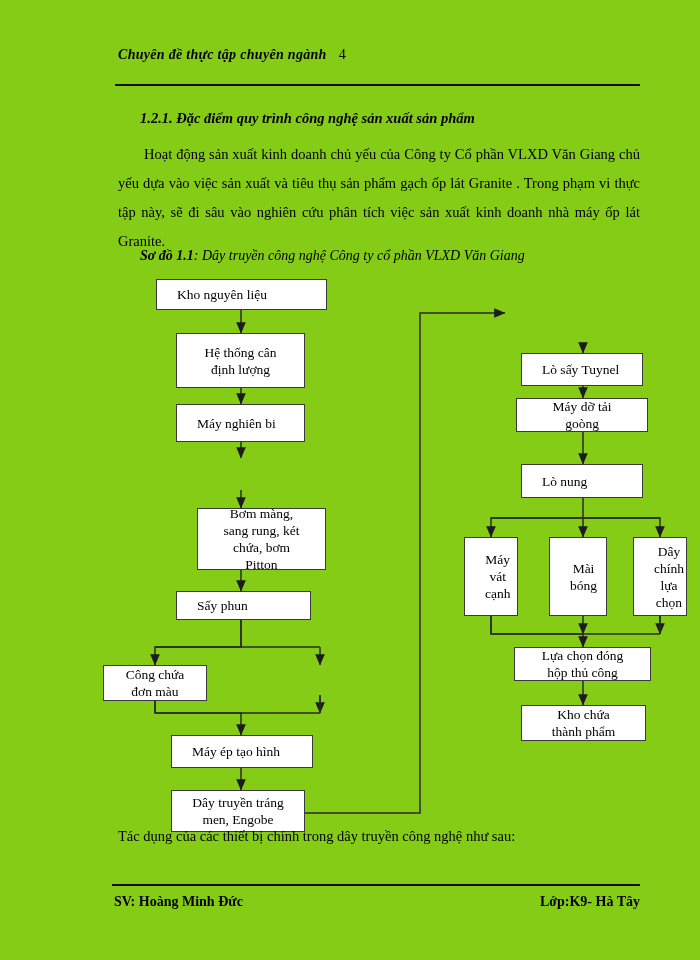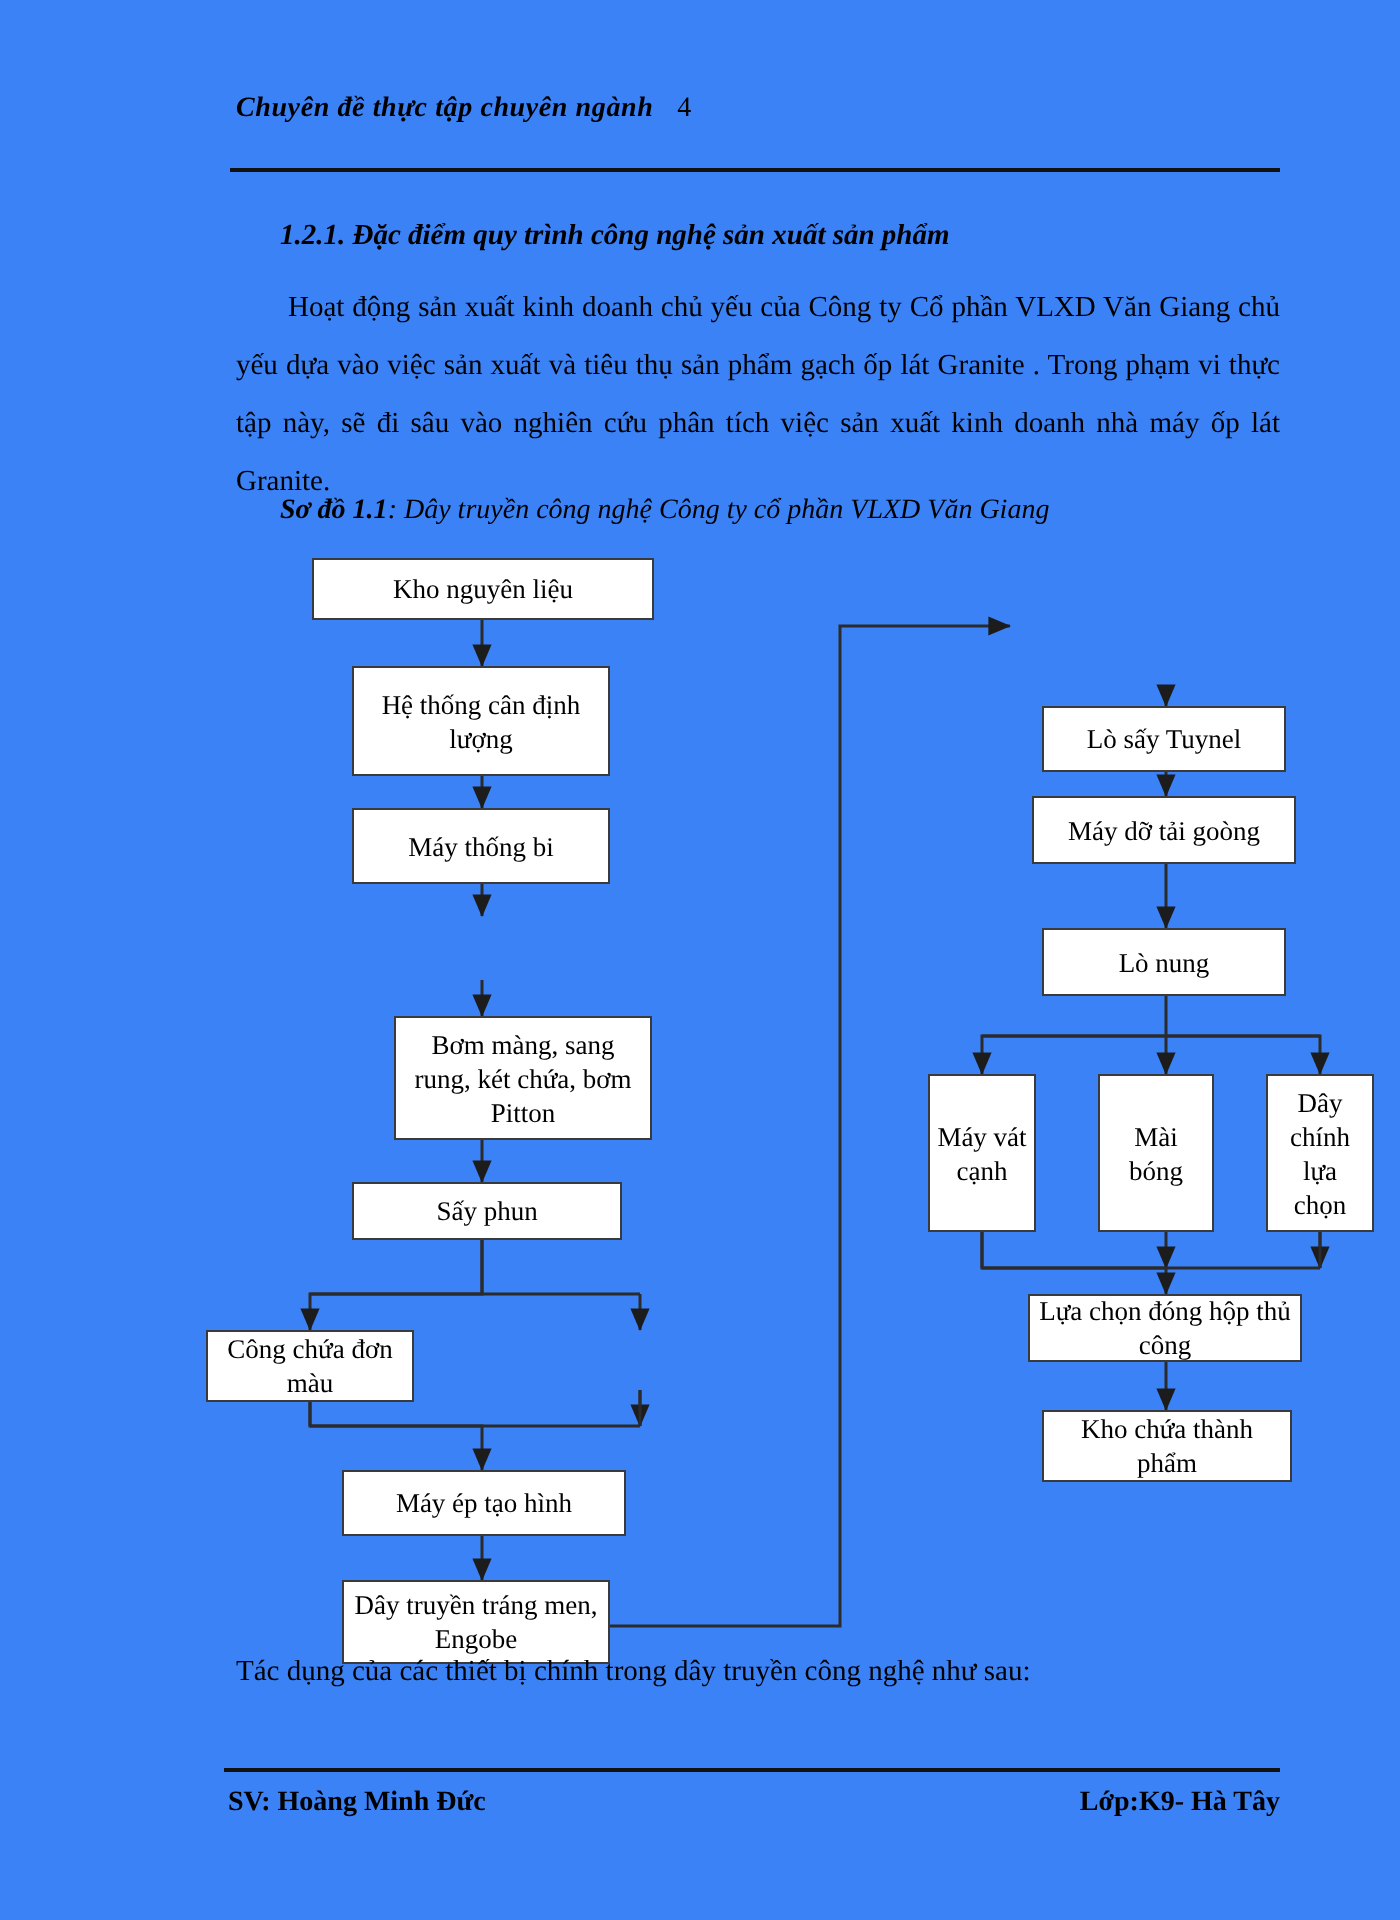--- a/index.html
+++ b/index.html
@@ -11,21 +11,21 @@
     width: 700px;
     height: 960px;
     position: relative;
     font-family: "Liberation Serif", "DejaVu Serif", serif;
     color: #000000;
     overflow: hidden;
   }
   .page {
     position: absolute;
     inset: 0;
-    background: #3b82f6;
+    background: #84cc16;
   }
   
   .header {
     position: absolute;
     left: 118px;
     top: 47px;
     font-style: italic;
     font-weight: bold;
     font-size: 14px;
     letter-spacing: 0.3px;
@@ -114,25 +114,25 @@
     height: 960px;
     pointer-events: none;
   }
   .node {
     position: absolute;
     box-sizing: border-box;
     border: 1.4px solid #3a3a3a;
     background: #ffffff;
     display: flex;
     align-items: center;
-    justify-content: center;
+    justify-content: flex-start;
     text-align: center;
     font-size: 13.5px;
     line-height: 17px;
-    padding: 1px 3px;
+    padding: 1px 20px;
   }
   svg.links {
     position: absolute;
     left: 0;
     top: 0;
     width: 700px;
     height: 960px;
   }
 </style>
 </head>
@@ -200,21 +200,21 @@
       </g>
     </svg>
 
     <div class="node" style="left:156px; top:279px; width:171px; height:31px;">
       <span>Kho nguyên liệu</span>
     </div>
     <div class="node" style="left:176px; top:333px; width:129px; height:55px;">
       <span>Hệ thống cân định lượng</span>
     </div>
     <div class="node" style="left:176px; top:404px; width:129px; height:38px;">
-      <span>Máy thống bi</span>
+      <span>Máy nghiên bi</span>
     </div>
     <div class="node" style="left:176px; top:508px; width:129px; height:62px;margin-left:21px;">
       <span>Bơm màng, sang rung, két chứa, bơm Pitton</span>
     </div>
     <div class="node" style="left:176px; top:591px; width:135px; height:29px;">
       <span>Sấy phun</span>
     </div>
     <div class="node" style="left:103px; top:665px; width:104px; height:36px;">
       <span>Công chứa đơn màu</span>
     </div>

